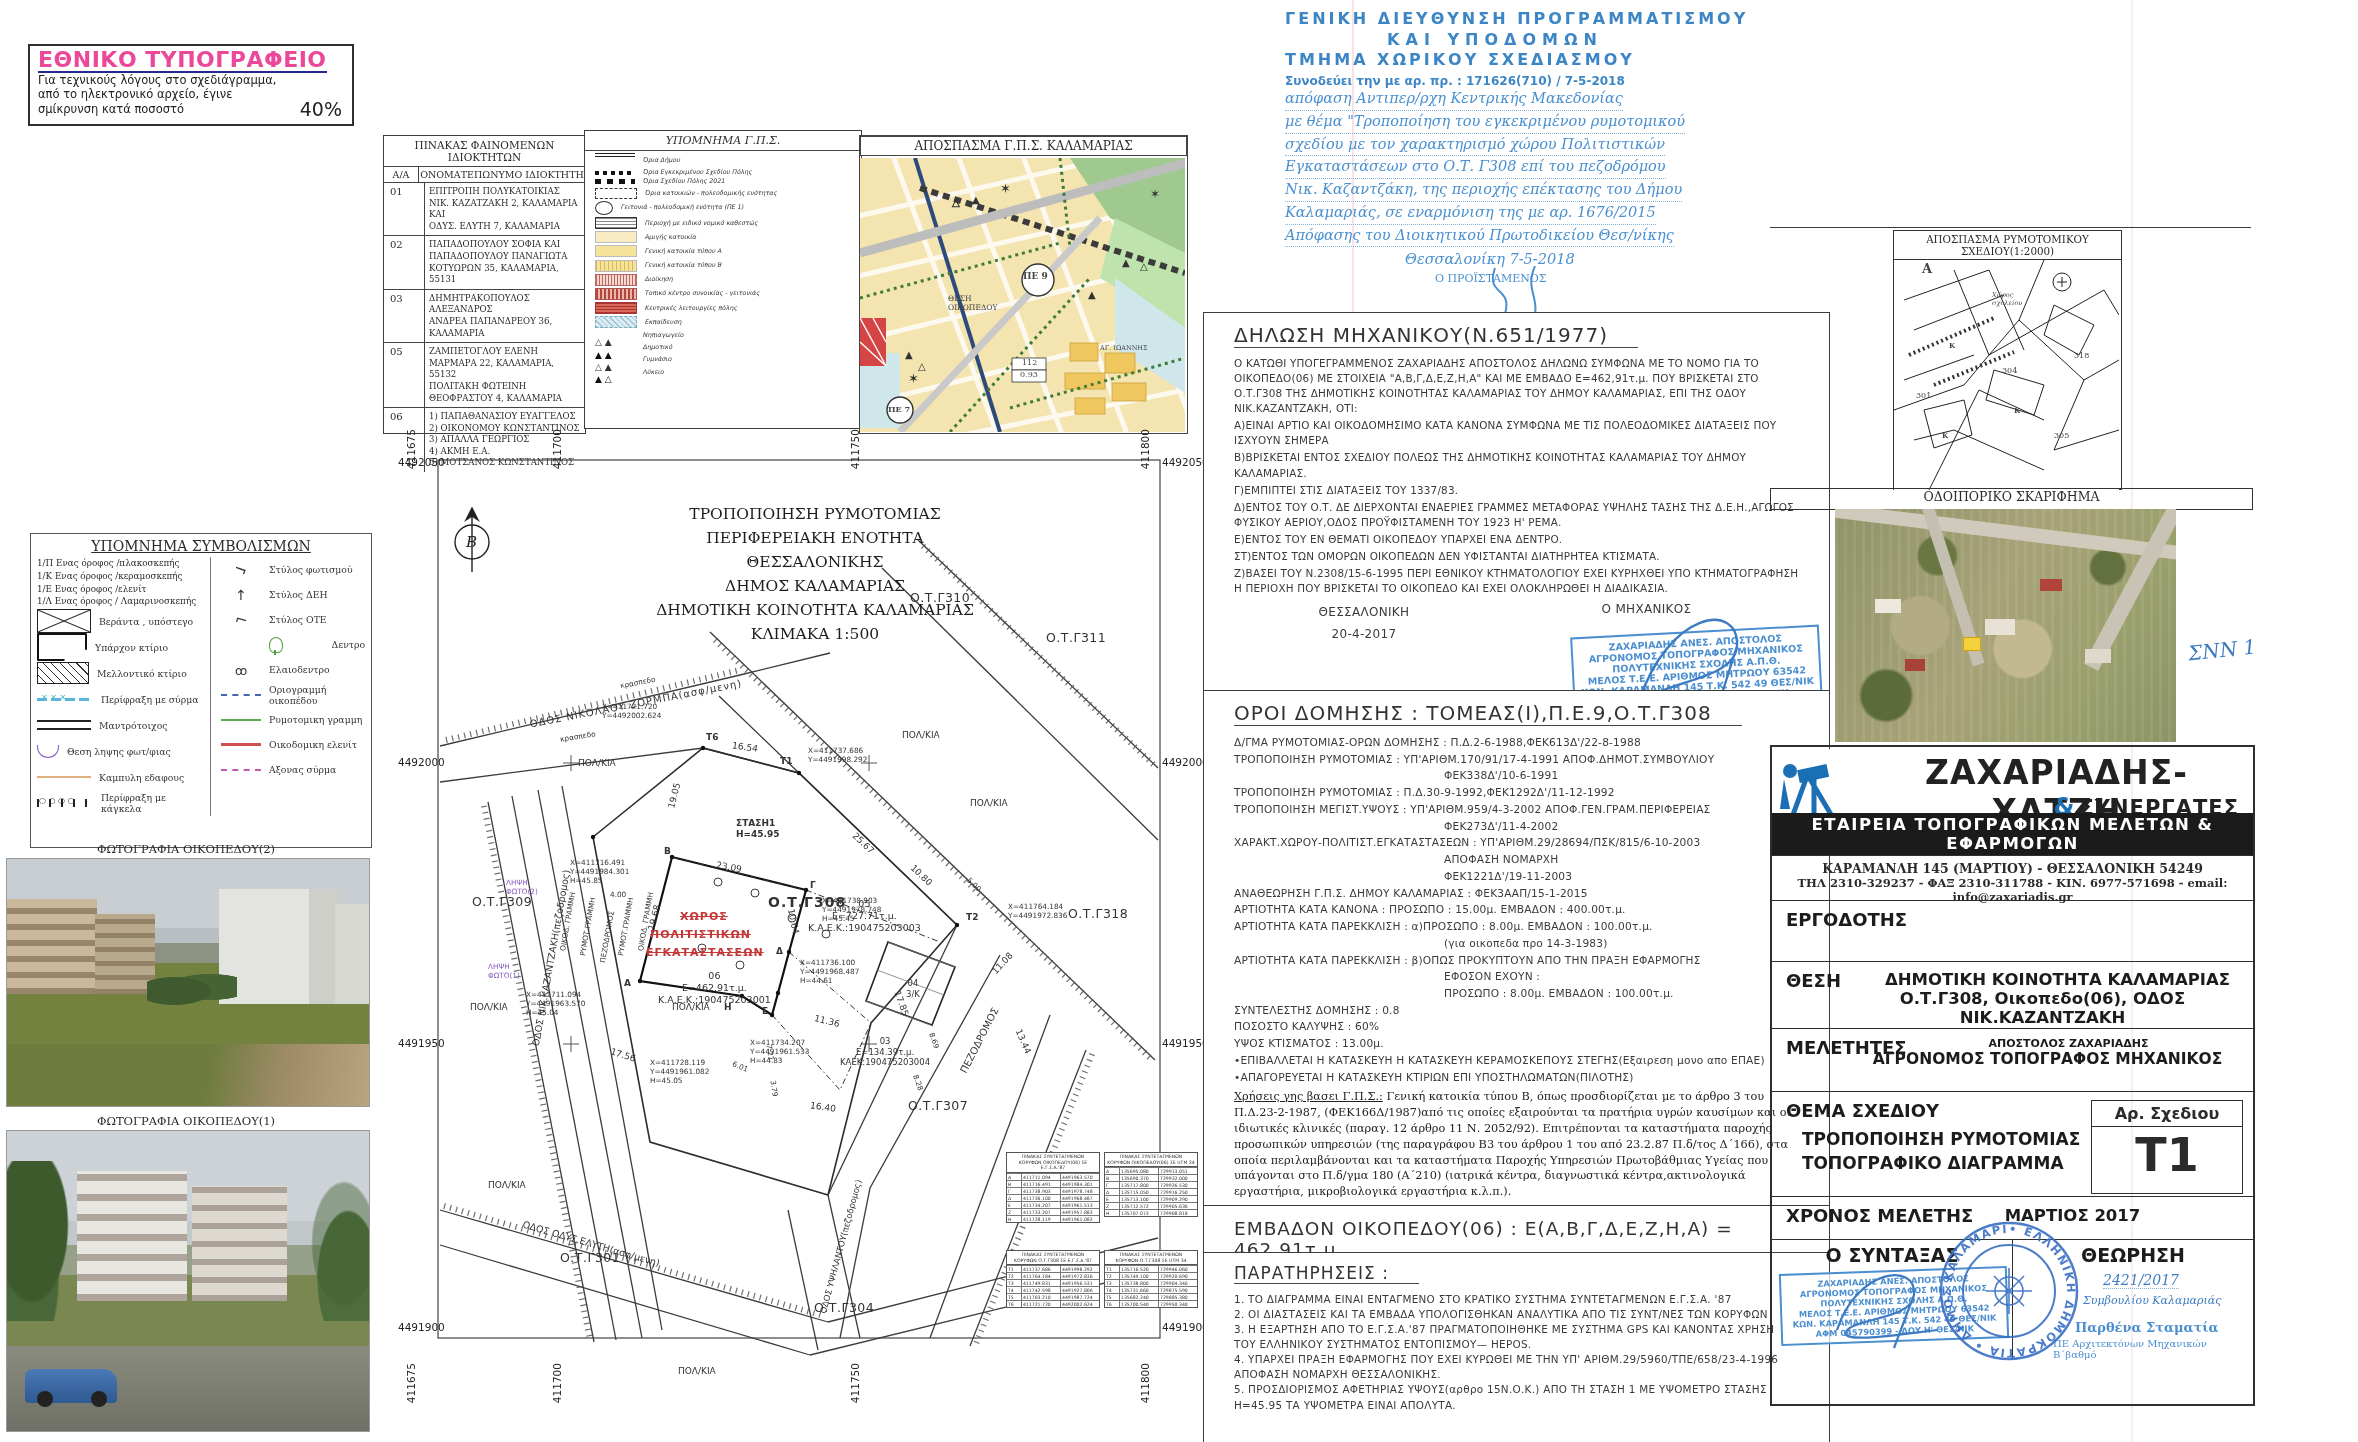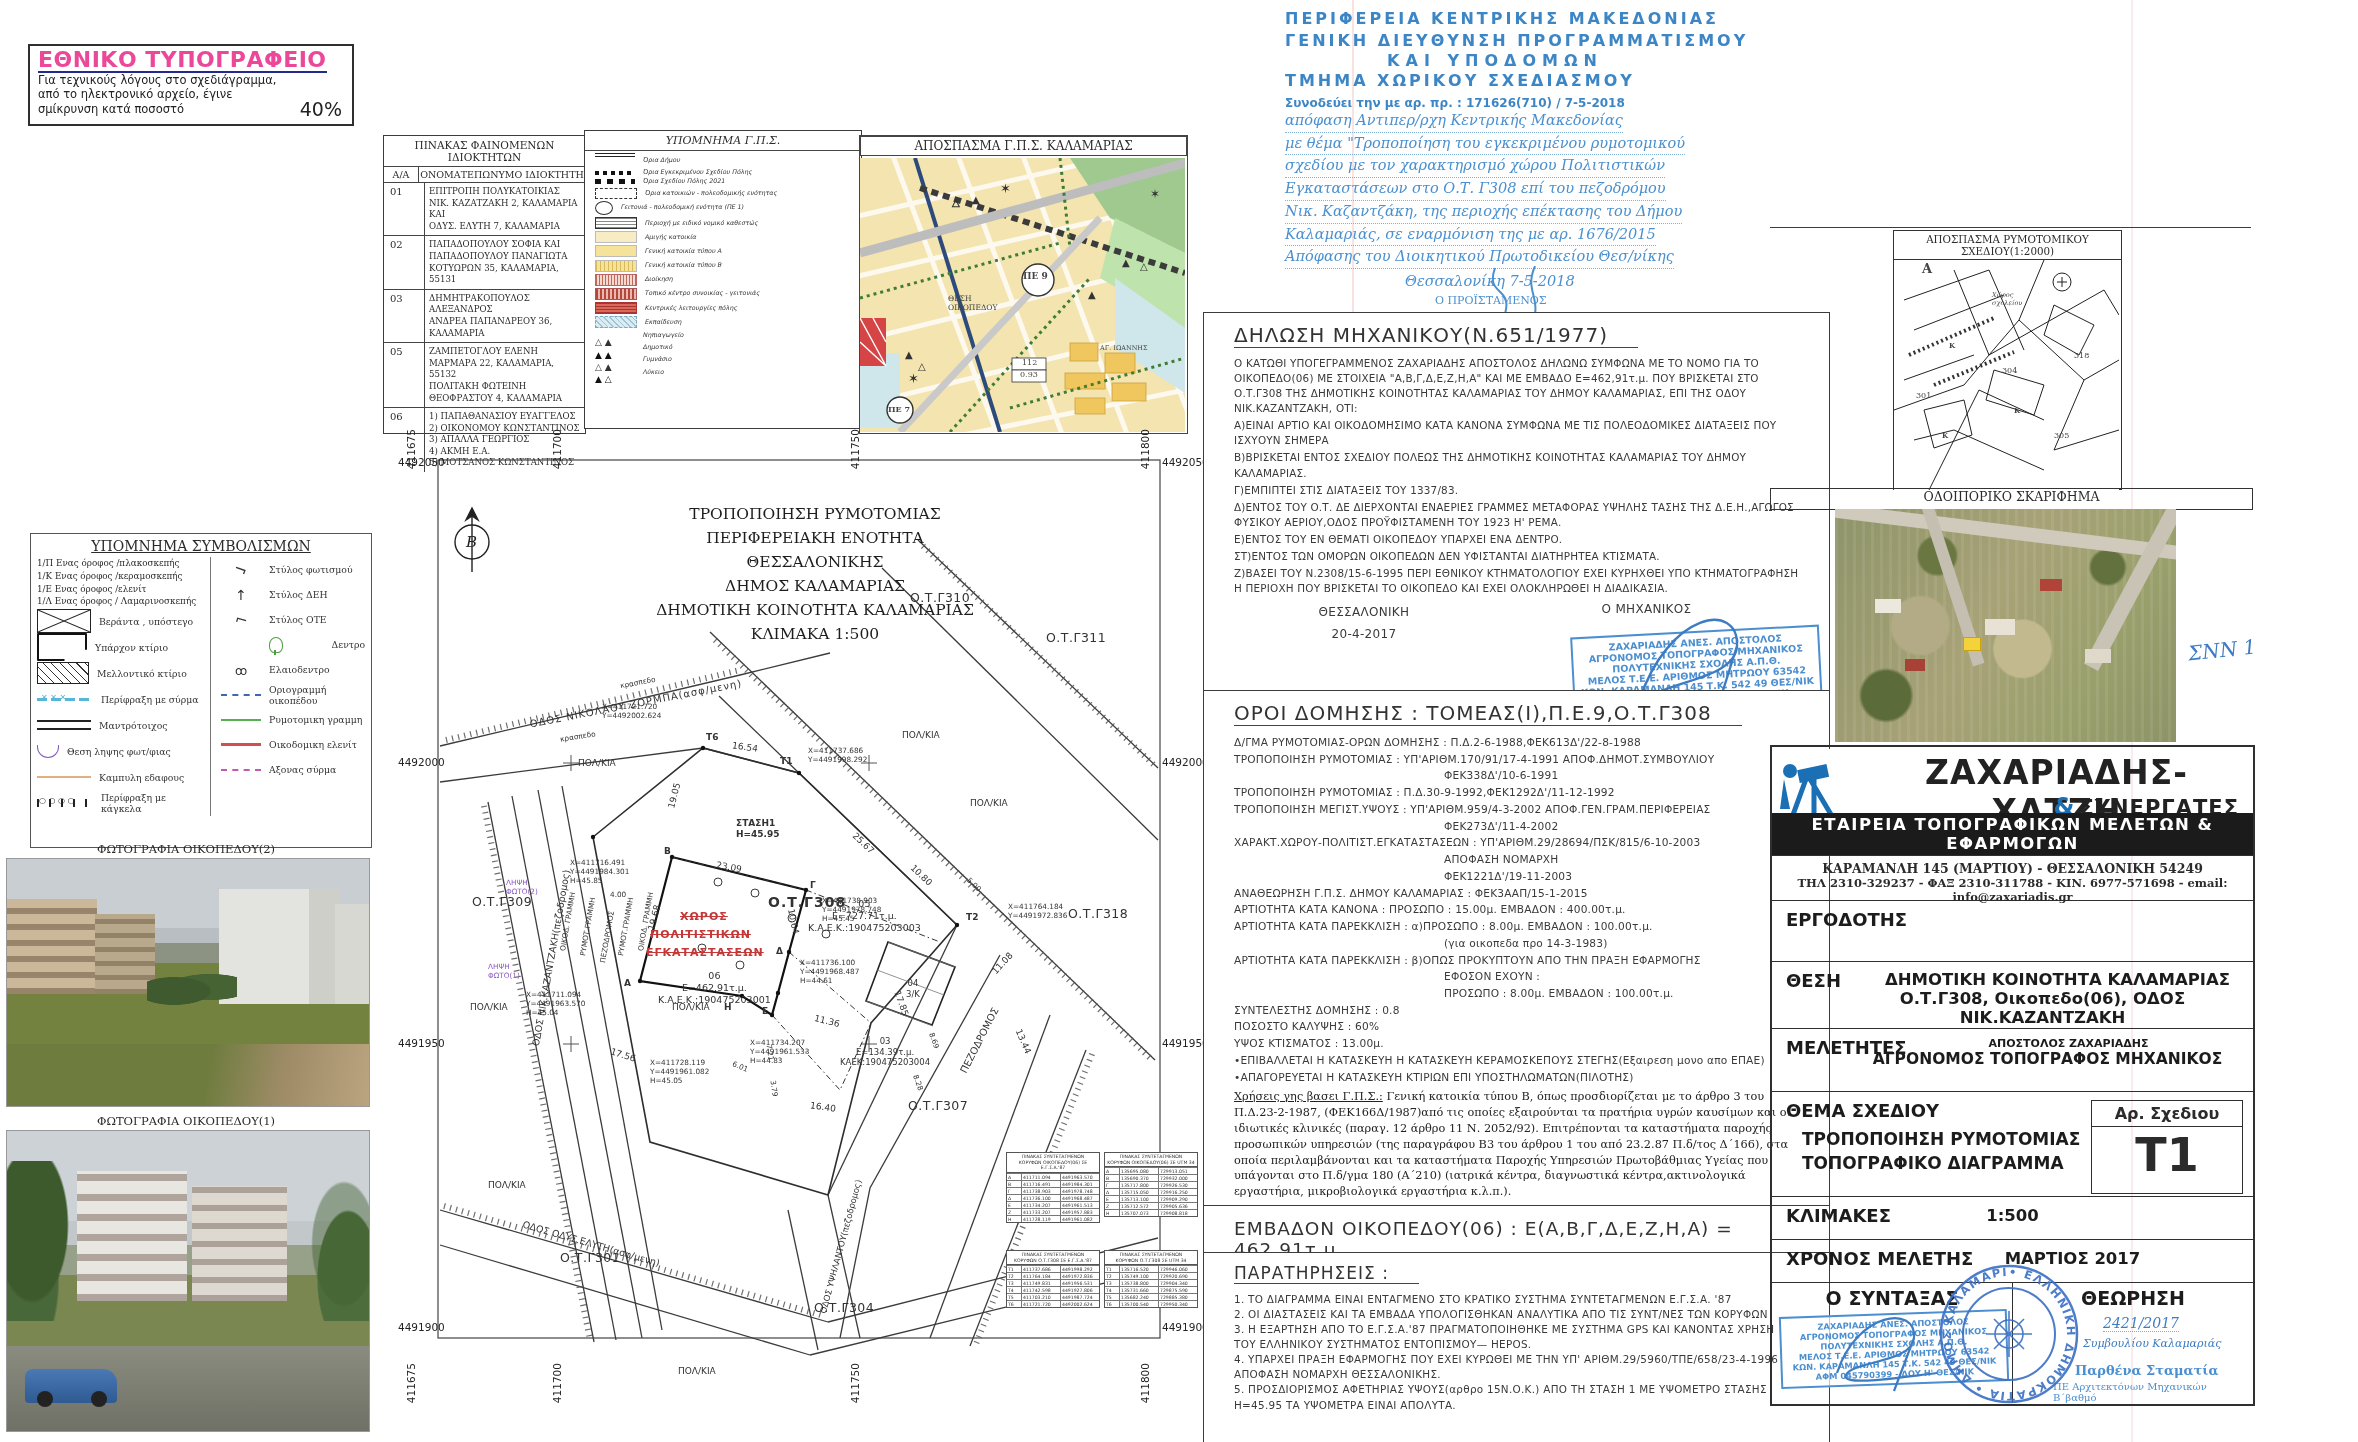--- a/index.html
+++ b/index.html
@@ -139,21 +139,20 @@
 
   <div id="shrink" class="abs">
     <div class="t">ΕΘΝΙΚΟ ΤΥΠΟΓΡΑΦΕΙΟ</div>
     <div class="s">Για τεχνικούς λόγους στο σχεδιάγραμμα,</div>
     <div class="s">από το ηλεκτρονικό αρχείο, έγινε</div>
     <div class="s">σμίκρυνση κατά ποσοστό</div>
     <div class="p">40%</div>
   </div>
 
   <div id="region" class="abs">
-    <div class="h">ΠΕΡΙΦΕΡΕΙΑ ΚΕΝΤΡΙΚΗΣ ΜΑΚΕΔΟΝΙΑΣ</div>
     <div class="h">ΓΕΝΙΚΗ ΔΙΕΥΘΥΝΣΗ ΠΡΟΓΡΑΜΜΑΤΙΣΜΟΥ</div>
     <div class="h2">ΚΑΙ ΥΠΟΔΟΜΩΝ</div>
     <div class="h">ΤΜΗΜΑ ΧΩΡΙΚΟΥ ΣΧΕΔΙΑΣΜΟΥ</div>
     <div class="ref">Συνοδεύει την με αρ. πρ. : 171626(710) / 7-5-2018</div>
     <div class="hw">
 
     <div>απόφαση Αντιπερ/ρχη Κεντρικής Μακεδονίας</div>
         <div>με θέμα "Τροποποίηση του εγκεκριμένου ρυμοτομικού</div>
         <div>σχεδίου με τον χαρακτηρισμό χώρου Πολιτιστικών</div>
         <div>Εγκαταστάσεων στο Ο.Τ. Γ308 επί του πεζοδρόμου</div>
@@ -1053,24 +1052,20 @@
     <div class="tb-row" style="height:104px">
       <div class="tb-lab">ΘΕΜΑ ΣΧΕΔΙΟΥ</div>
       <div class="tb-val" style="text-align:left;padding:8px 0 0 30px;font-size:17px">ΤΡΟΠΟΠΟΙΗΣΗ ΡΥΜΟΤΟΜΙΑΣ</div>
       <div class="tb-val" style="text-align:left;padding:4px 0 0 30px;font-size:17px">ΤΟΠΟΓΡΑΦΙΚΟ ΔΙΑΓΡΑΜΜΑ</div>
       <div class="arbox">
         <div class="l">Αρ. Σχεδιου</div>
         <div class="v">T1</div>
       </div>
     </div>
     <div class="tb-row" style="height:42px">
-      <div class="tb-lab" style="position:absolute">ΚΛΙΜΑΚΕΣ</div>
-      <div class="tb-val" style="padding-top:9px">1:500</div>
-    </div>
-    <div class="tb-row" style="height:42px">
       <div class="tb-lab" style="position:absolute">ΧΡΟΝΟΣ ΜΕΛΕΤΗΣ</div>
       <div class="tb-val" style="padding:9px 0 0 120px">ΜΑΡΤΙΟΣ 2017</div>
     </div>
     <div class="tb-row" style="height:120px;border-bottom:none;display:flex">
       <div style="width:240px;border-right:1.5px solid #2f2f2f;position:relative">
         <div class="tb-val" style="font-size:19px;padding-top:4px">Ο ΣΥΝΤΑΞΑΣ</div>
         <div class="estamp" style="position:absolute;left:8px;top:30px;width:212px;transform:rotate(-2deg);font-size:8.3px">
 
         <div>ΖΑΧΑΡΙΑΔΗΣ ΑΝΕΣ. ΑΠΟΣΤΟΛΟΣ</div>
             <div>ΑΓΡΟΝΟΜΟΣ ΤΟΠΟΓΡΑΦΟΣ ΜΗΧΑΝΙΚΟΣ</div>

